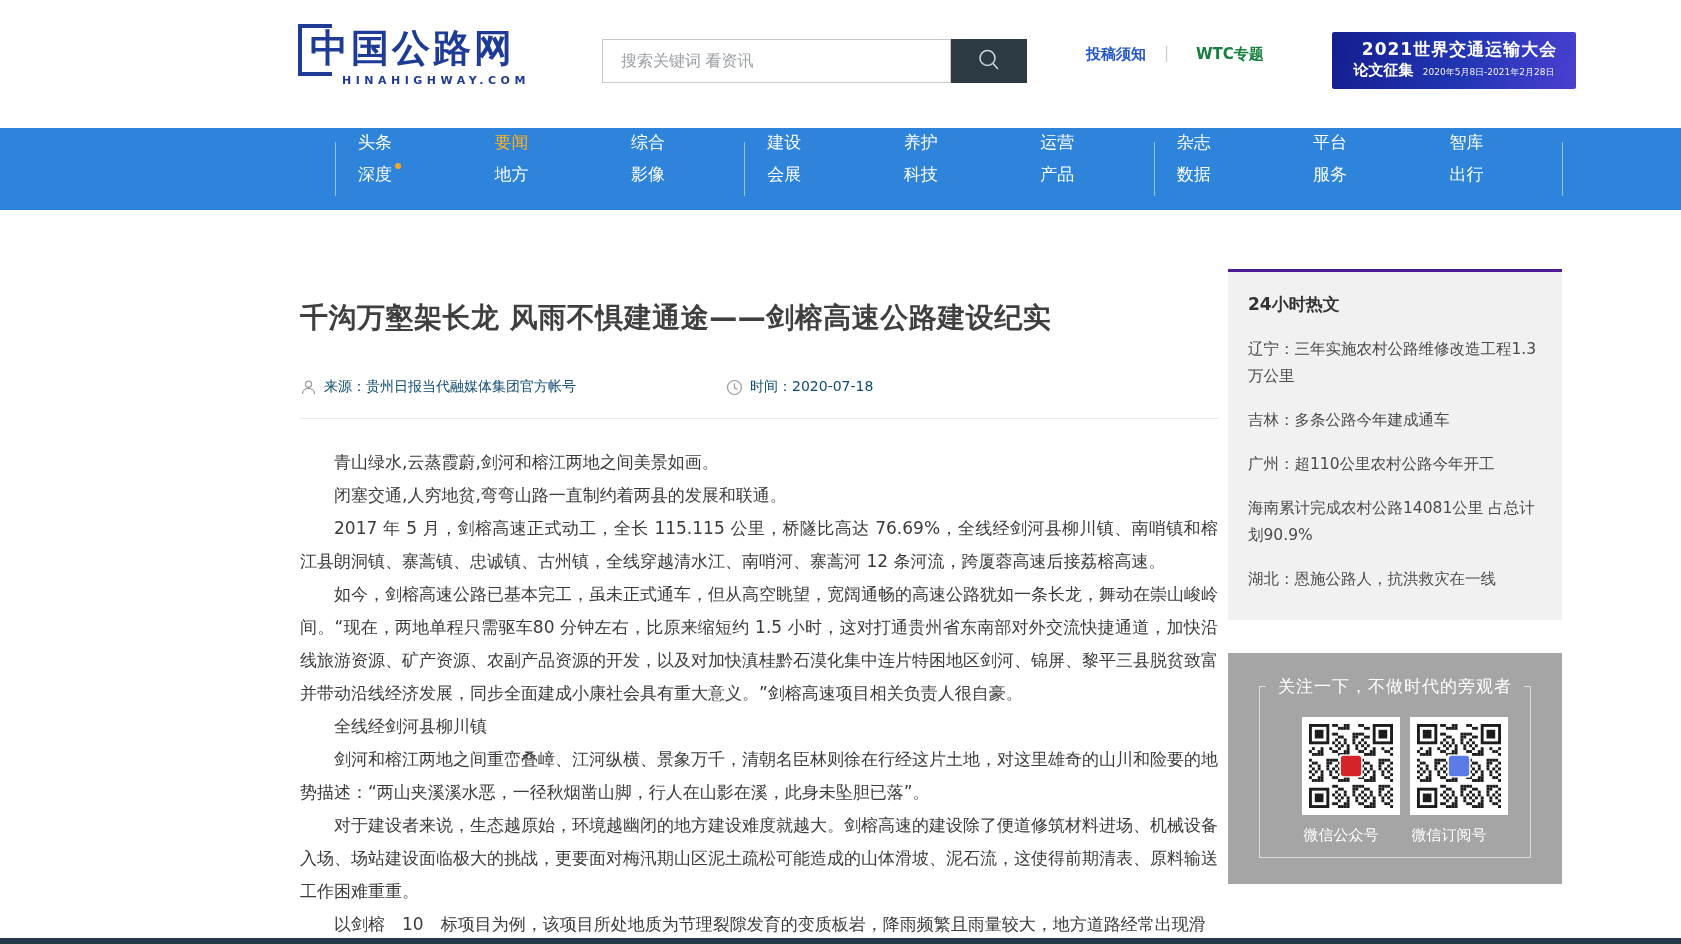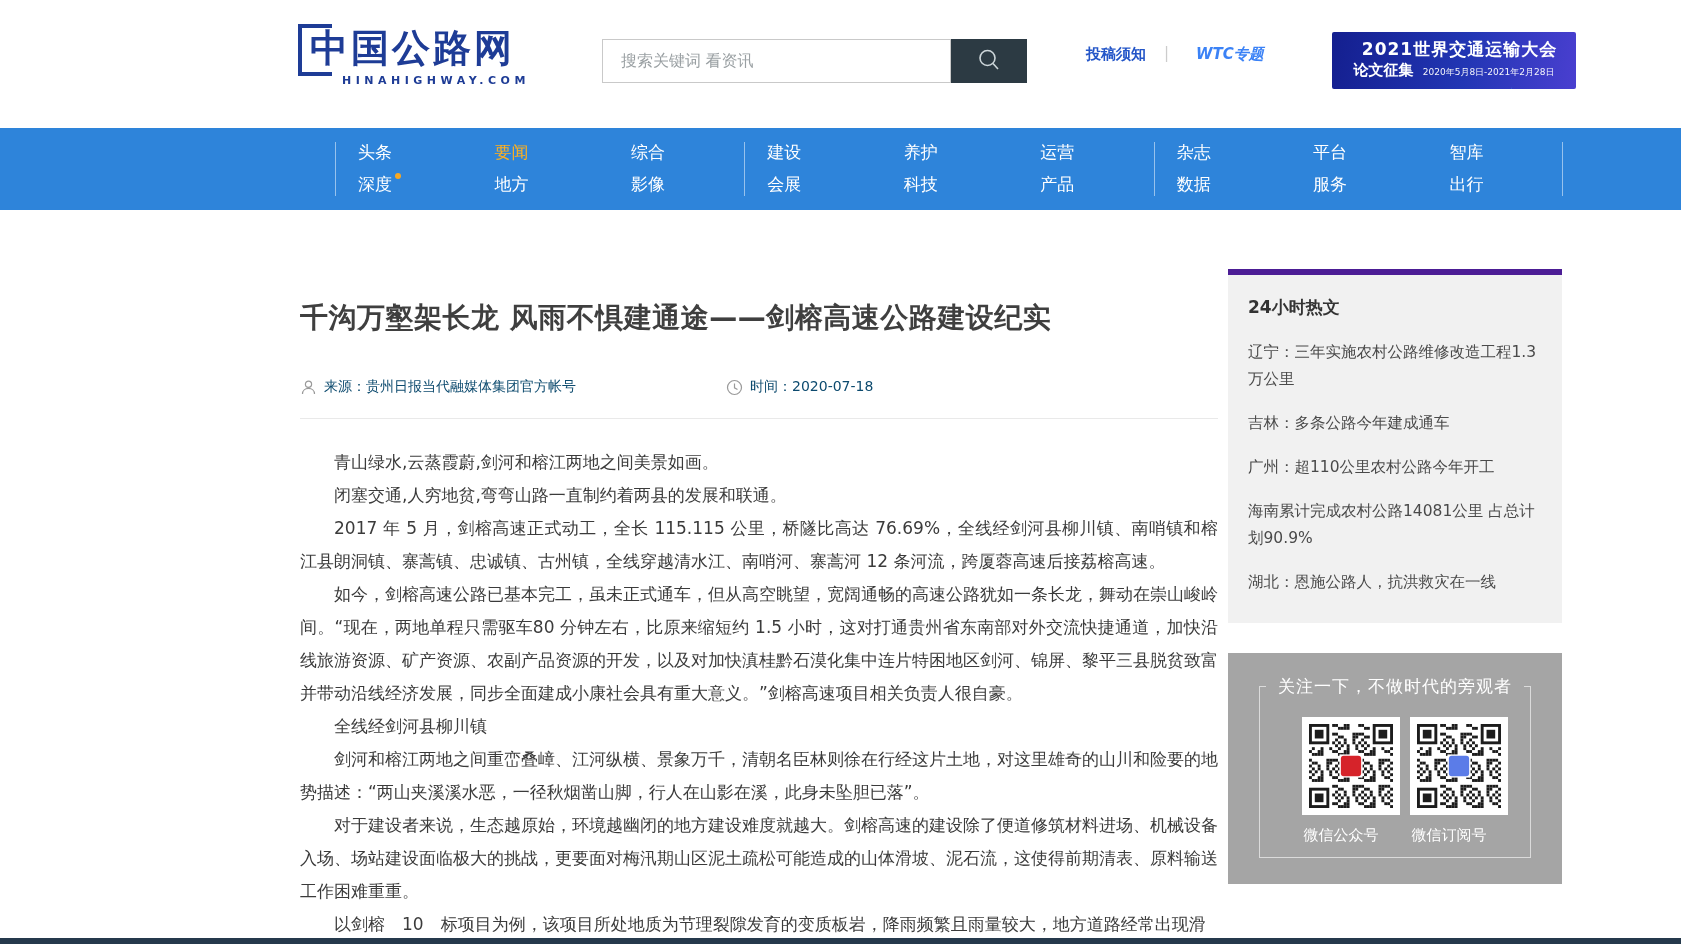--- a/index.html
+++ b/index.html
@@ -18,50 +18,50 @@
   .logo-sub { margin-top:2px; padding-left:42px; font-size:11px; font-weight:bold; letter-spacing:4.5px; color:#1e3c96; }
 
   .search-wrap { position:absolute; left:602px; top:39px; width:425px; height:44px; }
   .search-input { position:absolute; left:0; top:0; width:349px; height:44px; border:1px solid #c9c9c9; outline:none; font-size:16px; padding-left:18px; color:#333; background:#fff; }
   .search-input::placeholder { color:#9aa0a3; }
   .search-btn { position:absolute; left:349px; top:0; width:76px; height:44px; background:#2c3a43; border:none; cursor:pointer; }
 
   .hlink { position:absolute; top:45px; font-size:15px; font-weight:bold; text-decoration:none; cursor:pointer; }
   .hlink.blue { left:1086px; color:#2456c8; }
   .hsep { position:absolute; left:1164px; top:44px; color:#ccc; font-size:15px; }
-  .hlink.gray { left:1196px; color:#3b82f6;font-style:italic; }
+  .hlink.gray { left:1196px; color:#15803d; }
 
   .banner { position:absolute; left:1332px; top:32px; width:244px; height:57px; background:linear-gradient(100deg,#141f8f 0%,#2236b4 55%,#4a3fd0 100%); color:#fff; text-align:center; padding-top:7px; overflow:hidden; border-radius:2px; cursor:pointer; }
   .banner .b1 { font-size:17px; font-weight:bold; letter-spacing:1px; line-height:21px;margin-left:11px; }
   .banner .b2 { font-size:15px; font-weight:bold; line-height:20px; }
   .banner .bdate { font-size:9px; font-weight:normal; margin-left:4px; letter-spacing:0; opacity:.95; }
   .swoosh { position:absolute; left:-40px; bottom:-26px; width:220px; height:44px; border-radius:50%; border-bottom:3px solid #38cfe8; transform:rotate(-3deg); }
 
   
   .nav { position:absolute; left:0; top:128px; width:100%; height:82px; background:#2e84da; }
-  .nav-inner { position:relative; margin-left:335px; width:1228px; height:64px; display:flex; }
+  .nav-inner { position:relative; margin-left:335px; width:1228px; height:64px; display:flex;align-items:flex-end; }
   .nav-cell { flex:1 1 0; padding:10px 0 0 23px; }
   .nav-link { display:block; width:max-content; color:#fff; font-size:17px; line-height:29px; height:29px; text-decoration:none; cursor:pointer; position:relative; margin-bottom:3px; }
   .nav-link.active { color:#fcb022; }
   .nav-dot { display:inline-block; width:6px; height:6px; border-radius:50%; background:#f7a823; vertical-align:top; margin:3px 0 0 3px; }
   .nav-divider { position:absolute; top:14px; width:1px; height:54px; background:rgba(255,255,255,.5); }
 
   
   .article { position:absolute; left:300px; top:300px; width:918px; }
   .article-title { font-size:28px; font-weight:700; color:#3f3f3f; letter-spacing:.5px; line-height:36px; }
   .meta { margin-top:42px; display:flex; align-items:center; font-size:14px; color:#0c4a6e; }
   .meta-item { display:flex; align-items:center; gap:7px; }
   .meta-item.time { margin-left:150px; }
   .meta-icon { display:inline-flex; }
   .article-hr { margin-top:22px; border:none; border-top:1px solid #e9e9e9; }
   .paragraphs { margin-top:27px; font-size:17px; line-height:33px; color:#3b3b3b; text-align:justify; }
   .paragraphs p { margin:0; text-indent:2em; }
 
   
-  .hotbox { position:absolute; left:1228px; top:269px; width:334px; background:#f1f1f1; border-top:6px solid #4c1d95; padding:21px 20px 10px; }
+  .hotbox { position:absolute; left:1228px; top:269px; width:334px; background:#f1f1f1; border-top:3px solid #4c1d95; padding:21px 20px 10px; }
   .hotbox h2 { font-size:17px; font-weight:bold; color:#333; }
   .hotlist { margin-top:20px; }
   .hotitem { font-size:15.5px; color:#4a4a4a; line-height:27px; margin-bottom:17px; cursor:pointer; }
 
   .wechatbox { position:absolute; left:1228px; top:653px; width:334px; height:231px; background:#a5a5a5; }
   .wframe { position:absolute; left:31px; right:31px; top:33px; bottom:26px; border:1px solid rgba(255,255,255,.6); }
   .wtitle { position:absolute; top:22px; left:0; right:0; text-align:center; }
   .wtitle span { background:#a5a5a5; padding:0 12px; color:#fff; font-size:17px; letter-spacing:1px; }
   .qrrow { position:absolute; top:64px; left:0; right:0; display:flex; justify-content:center; gap:30px; }
   .qritem { width:78px; text-align:center; }

